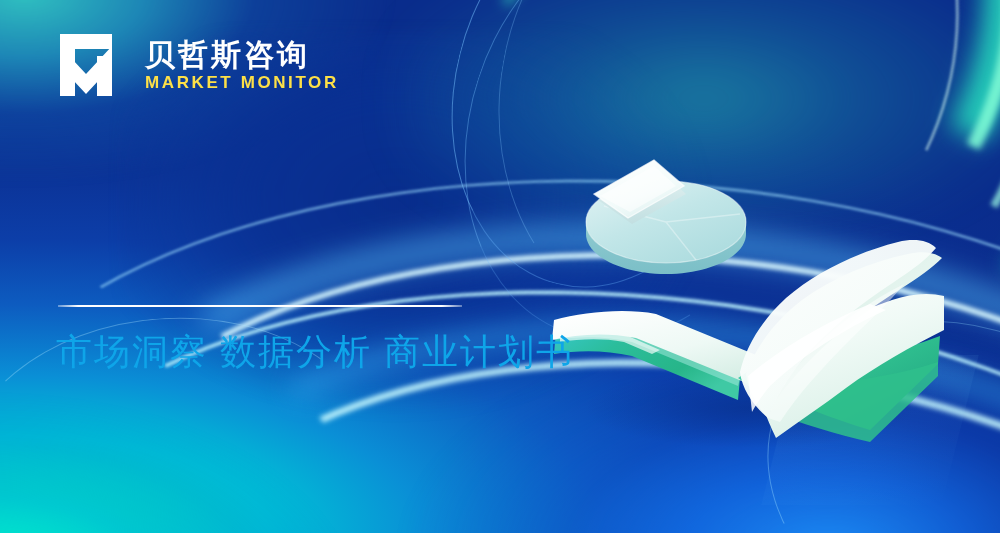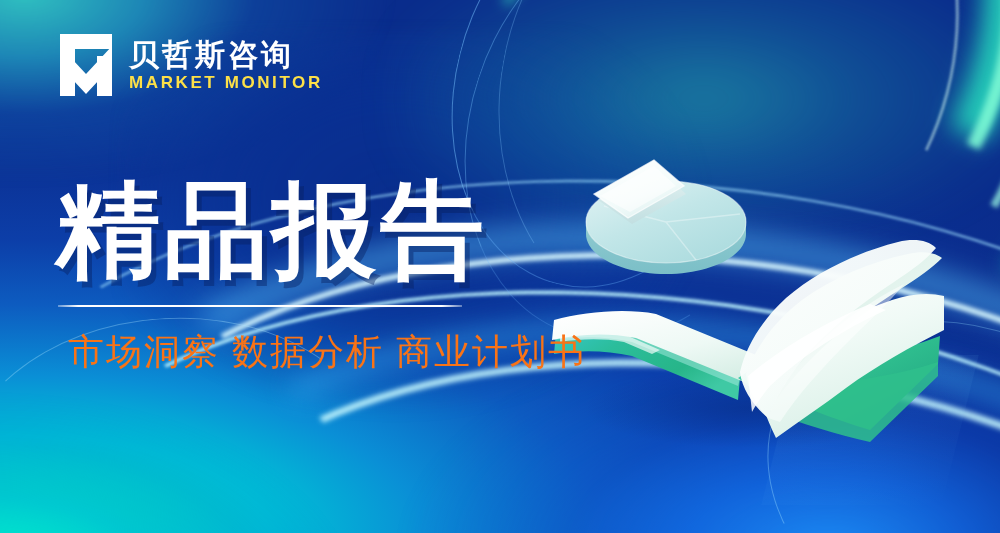--- a/index.html
+++ b/index.html
@@ -228,21 +228,21 @@
   }
   .diag-band{
     position:absolute;right:40px;top:355px;width:180px;height:150px;
     background:linear-gradient(160deg, rgba(120,205,255,.10), rgba(120,205,255,0));
     transform:skewX(-14deg);
   }
 
   
   .logo{position:absolute;left:58px;top:34px;display:flex;align-items:center;gap:15px;}
   .logo-mark{width:56px;height:62px;flex:none;}
-  .logo-text{display:flex;flex-direction:column;gap:4px;}
+  .logo-text{display:flex;flex-direction:column;gap:4px;margin-left:16px;}
   .logo-cn{
     font-size:30px;font-weight:bold;color:#ffffff;
     letter-spacing:3px;line-height:1;white-space:nowrap;
   }
   .logo-en{
     font-size:17px;font-weight:bold;color:#fde047;
     letter-spacing:2.6px;line-height:1;white-space:nowrap;
   }
 
   
@@ -250,22 +250,22 @@
     position:absolute;left:56px;top:178px;
     font-size:104px;font-weight:bold;color:#ffffff;
     letter-spacing:4px;line-height:1;white-space:nowrap;
     text-shadow:5px 6px 0 rgba(6,30,96,.42);
   }
   .rule{
     position:absolute;left:58px;top:305px;width:404px;height:2px;
     background:linear-gradient(90deg, rgba(255,255,255,.35), #ffffff 5%, #ffffff 95%, rgba(255,255,255,.35));
   }
   .subtitle{
-    position:absolute;left:68px;top:334px;
-    font-size:36px;color:#f97316;letter-spacing:2px;
+    position:absolute;left:56px;top:334px;
+    font-size:36px;color:#0ea5e9;letter-spacing:2px;
     line-height:1;white-space:nowrap;font-weight:normal;
   }
 
   
   .book{position:absolute;left:540px;top:150px;width:420px;height:300px;}
   .book svg{display:block;width:100%;height:100%;overflow:visible;}
 </style>
 </head>
 <body>
 
@@ -429,17 +429,16 @@
       <path d="M2,12 L28,40 L54,12 L54,32 L28,60 L2,32 Z" fill="#ffffff"></path>
 
       <path d="M17,15 L44,15 L28,32 Z" fill="#1e7fa8" opacity="0"></path>
     </svg>
     <div class="logo-text">
       <div class="logo-cn">贝哲斯咨询</div>
       <div class="logo-en">MARKET MONITOR</div>
     </div>
   </div>
 
-  <div class="headline">精品报告</div>
   <div class="rule"></div>
   <div class="subtitle">市场洞察  数据分析  商业计划书</div>
 
 </div>
 
 </body></html>

